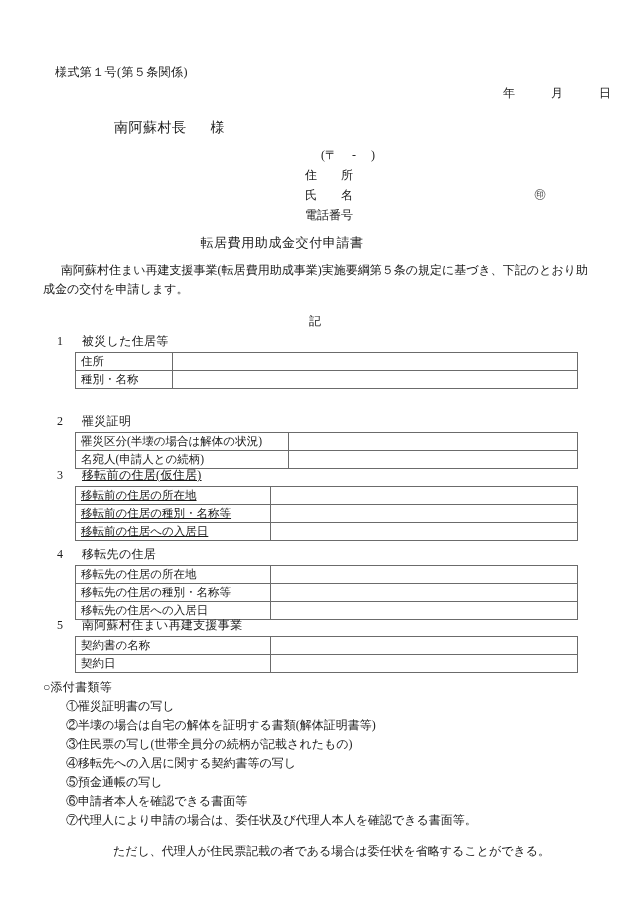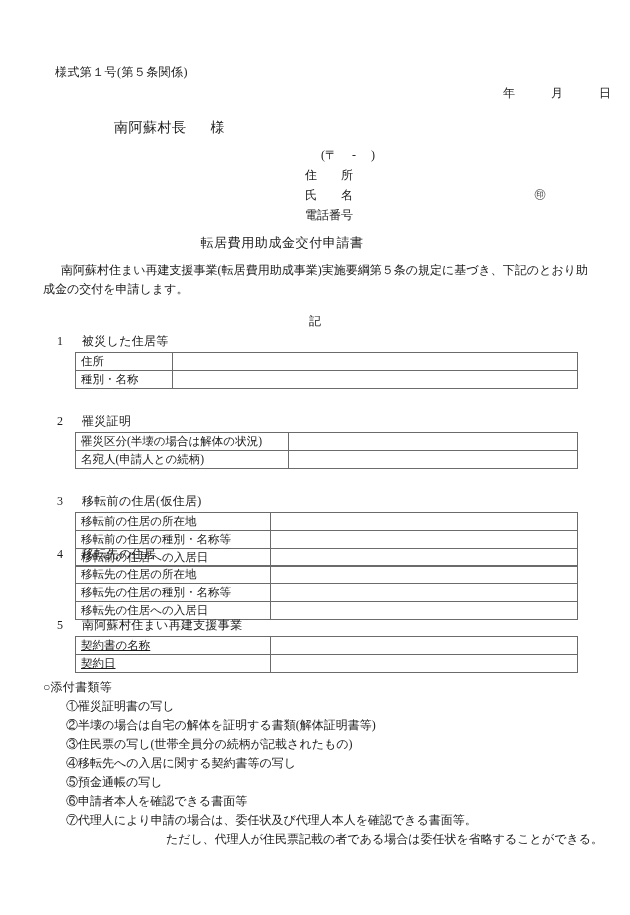--- a/index.html
+++ b/index.html
@@ -158,25 +158,24 @@
     list-style: none;
     margin: 0;
     padding: 0 0 0 23px;
   }
   .attach li {
     margin: 0;
     line-height: 1.58;
     white-space: nowrap;
   }
   .attach .note {
-    margin: 0;
+    margin: 12px;
     padding-left: 58px;
     line-height: 1.58;
     white-space: nowrap;
-    text-align: right;
   }
 </style>
 </head>
 <body>
 
 <div class="page">
 
   <div class="form-no">様式第１号(第５条関係)</div>
 
   <div class="date-line">
@@ -246,21 +245,21 @@
               <td class="label-cell">罹災区分(半壊の場合は解体の状況)</td>
               <td class="value-cell"></td>
             </tr>
             <tr>
               <td class="label-cell">名宛人(申請人との続柄)</td>
               <td class="value-cell"></td>
             </tr>
           </tbody>
         </table>
       </div>
-      <div class="section" style="top: 492px;">
+      <div class="section" style="top: 466px; text-decoration: underline;">
         <div class="sec-head"><span class="num">3</span><span>移転前の住居(仮住居)</span></div>
         <table class="form-table" style="width: 503px;">
           <colgroup>
             <col style="width: 195px;">
             <col>
           </colgroup>
           <tbody>
             <tr>
               <td class="label-cell">移転前の住居の所在地</td>
               <td class="value-cell"></td>
@@ -294,21 +293,21 @@
             </tr>
             <tr>
               <td class="label-cell">移転先の住居への入居日</td>
               <td class="value-cell"></td>
             </tr>
           </tbody>
         </table>
       </div>
       <div class="section" style="top: 616px;">
         <div class="sec-head"><span class="num">5</span><span>南阿蘇村住まい再建支援事業</span></div>
-        <table class="form-table" style="width: 503px; text-decoration: underline;">
+        <table class="form-table" style="width: 503px;">
           <colgroup>
             <col style="width: 195px;">
             <col>
           </colgroup>
           <tbody>
             <tr>
               <td class="label-cell">契約書の名称</td>
               <td class="value-cell"></td>
             </tr>
             <tr>

